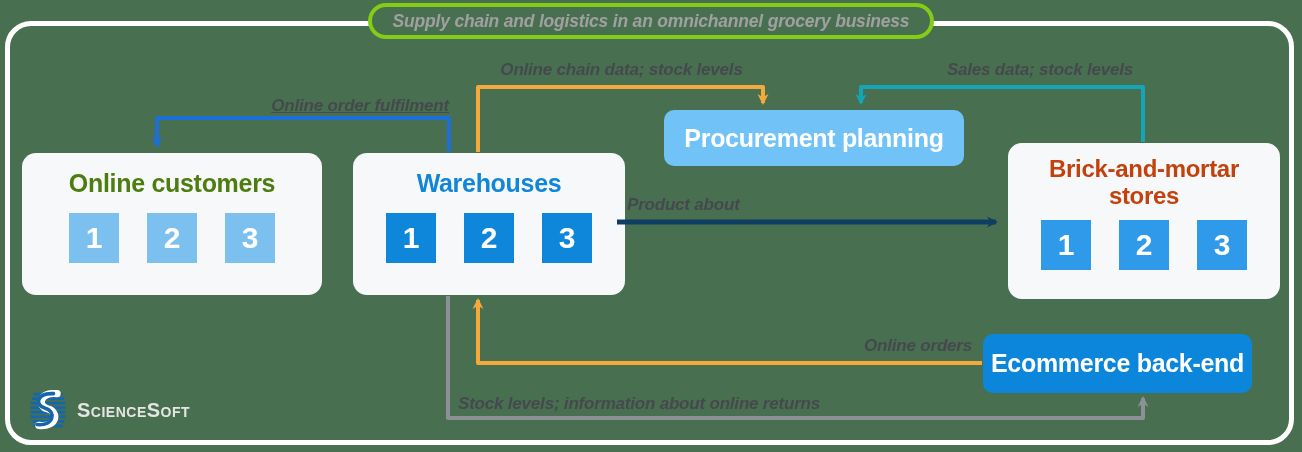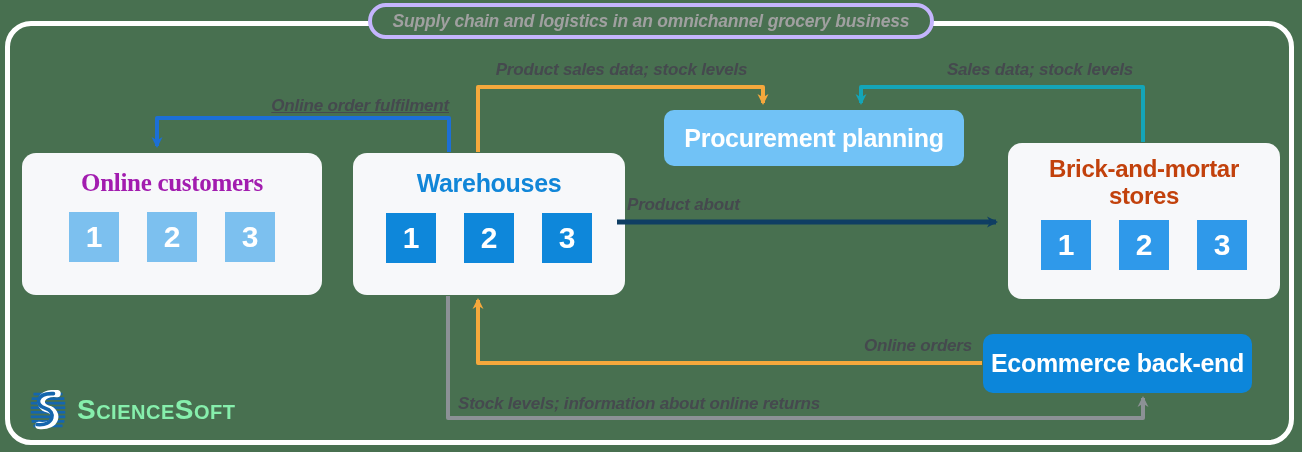--- a/index.html
+++ b/index.html
@@ -13,41 +13,41 @@
     background:#487050;
     overflow:hidden;
   }
   .outer-border{
     position:absolute;left:5px;top:21px;width:1289px;height:424px;
     border:5px solid #ffffff;border-radius:26px;box-sizing:border-box;
     z-index:1;
   }
   .title-pill{
     position:absolute;left:368px;top:3px;width:566px;height:36px;
-    background:#487050;border:4px solid #c4b5fd;border-radius:19px;
+    background:#487050;border:4px solid #84cc16;border-radius:19px;
     box-sizing:border-box;display:flex;align-items:center;justify-content:center;
     z-index:6;
     text-align:center;
   }
   .title-pill span{
     font-style:italic;font-weight:bold;font-size:17.5px;color:#a0a0a0;
     letter-spacing:-0.2px;white-space:nowrap;
   }
   .node{
     position:absolute;background:#f7f8fa;border-radius:14px;z-index:2;
   }
   .box-online{left:22px;top:153px;width:300px;height:142px;}
   .box-warehouses{left:353px;top:153px;width:272px;height:142px;}
   .box-brick{left:1008px;top:143px;width:272px;height:156px;}
   .node-title{
     font-weight:bold;font-size:25px;text-align:center;margin-top:16px;
     letter-spacing:-0.3px;
   }
   .box-brick .node-title{font-size:24px;line-height:1.12;margin-top:13px;padding:0 20px;}
-  .t-light{color:#a21caf;font-family:Liberation Serif, serif;}
+  .t-light{color:#4d7c0f;}
   .t-dark{color:#1186d8;}
   .t-mid{color:#c2410c;}
   .units{display:flex;justify-content:center;gap:28px;margin-top:15px;}
   .box-brick .units{margin-top:10px;}
   .unit{
     width:50px;height:50px;display:flex;align-items:center;justify-content:center;
     color:#ffffff;font-weight:bold;font-size:30px;
   }
   .u-light{background:#7cc0ef;}
   .u-dark{background:#0e87da;}
@@ -68,21 +68,21 @@
   .lbl-online-sales{left:478px;width:287px;top:60px;text-align:center;}
   .lbl-sales{left:853px;width:280px;top:60px;text-align:right;}
   .lbl-product{left:627px;top:195px;}
   .lbl-orders{left:700px;width:272px;top:336px;text-align:right;}
   .lbl-stock{left:458px;top:394px;}
   .logo{
     position:absolute;left:28px;top:390px;display:flex;align-items:center;
     gap:9px;z-index:4;
   }
   .logo-text{
-    font-weight:bold;font-size:28px;color:#86efac;
+    font-weight:bold;font-size:20px;color:#e5e5e5;
     font-variant:small-caps;letter-spacing:0.5px;line-height:1;
   }
 </style>
 </head>
 <body>
 
 <div class="canvas">
 
   <div class="outer-border"></div>
 
@@ -141,21 +141,21 @@
     </defs>
     <path d="M449,152 L449,118 L157,118 L157,146" fill="none" stroke-width="4" stroke-linejoin="round" marker-end="url(#mBlue)" stroke="#1c6fd6"></path>
     <path d="M478,152 L478,87 L763,87 L763,103" fill="none" stroke-width="4" stroke-linejoin="round" marker-end="url(#mOrange)" stroke="#f5a83c"></path>
     <path d="M1143,142 L1143,87 L861,87 L861,103" fill="none" stroke-width="4" stroke-linejoin="round" marker-end="url(#mTeal)" stroke="#14a5b8"></path>
     <path d="M617,222 L996,222" fill="none" stroke-width="5" stroke-linejoin="round" marker-end="url(#mNavy)" stroke="#0f3e63"></path>
     <path d="M982,363 L478,363 L478,300" fill="none" stroke-width="4" stroke-linejoin="round" marker-end="url(#mOrange)" stroke="#f5a83c"></path>
     <path d="M448,296 L448,418 L1143,418 L1143,398" fill="none" stroke-width="4" stroke-linejoin="round" marker-end="url(#mGray)" stroke="#8c9196"></path>
   </svg>
 
   <div class="arrow-label lbl-fulfilment">Online order fulfilment</div>
-  <div class="arrow-label lbl-online-sales">Product sales data; stock levels</div>
+  <div class="arrow-label lbl-online-sales">Online chain data; stock levels</div>
   <div class="arrow-label lbl-sales">Sales data; stock levels</div>
   <div class="arrow-label lbl-product">Product about</div>
   <div class="arrow-label lbl-orders">Online orders</div>
   <div class="arrow-label lbl-stock">Stock levels; information about online returns</div>
 
   <div class="logo">
     <svg width="40" height="40" viewBox="0 0 44 44">
       <g fill="#1566ad">
         <rect x="6" y="3" width="32" height="3"></rect>
         <rect x="4" y="8" width="36" height="3"></rect>

